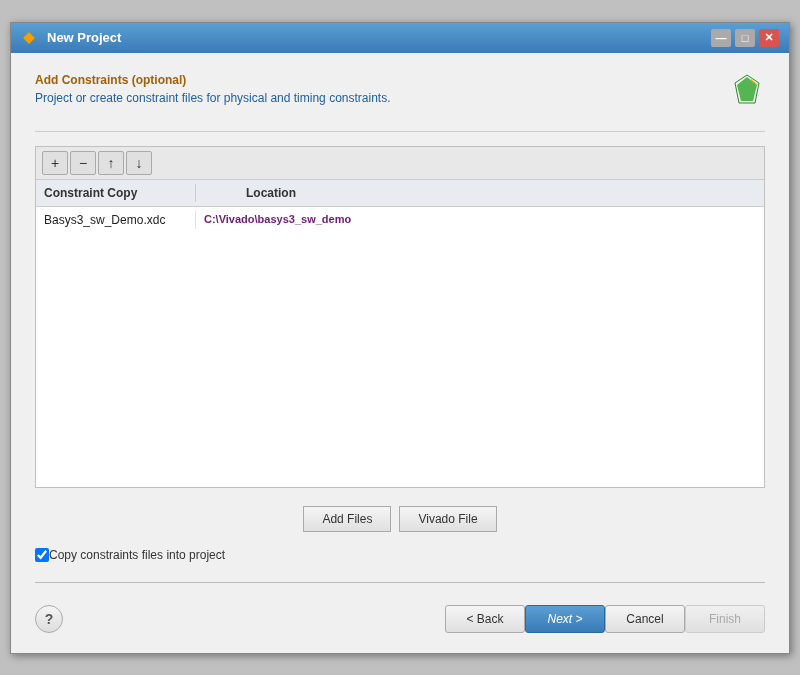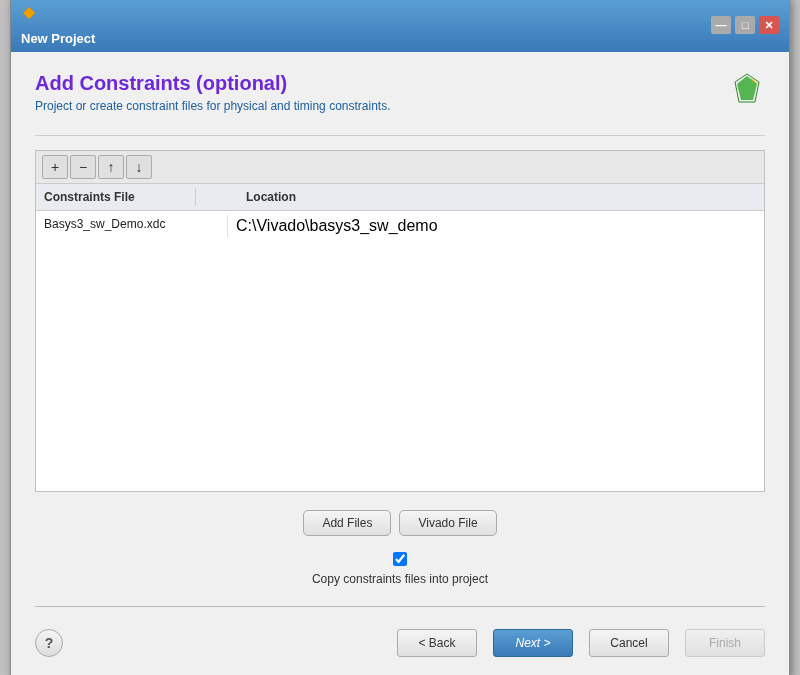--- a/index.html
+++ b/index.html
@@ -31,22 +31,22 @@
       display: flex;
       align-items: center;
       justify-content: space-between;
       color: white;
       font-size: 13px;
       font-weight: bold;
     }
 
     .title-bar-left {
       display: flex;
+      align-items: center;
       gap: 10px;
-      flex-direction: column;
     }
 
     .title-icon {
       width: 16px;
       height: 16px;
     }
 
     .title-bar-right {
       display: flex;
       gap: 4px;
@@ -83,23 +83,23 @@
     }
 
     .page-header {
       display: flex;
       justify-content: space-between;
       align-items: flex-start;
       margin-bottom: 8px;
     }
 
     .page-title {
-      font-size: 20px;
-      font-weight: bold;
-      color: #6d28d9;
+      font-size: 12px;
+      font-weight: bold;
+      color: #a16207;
       margin-bottom: 4px;
     }
 
     .page-subtitle {
       font-size: 12px;
       color: #2060a0;
     }
 
     .divider {
       border: none;
@@ -166,61 +166,61 @@
       display: flex;
       padding: 4px 0;
       background: white;
     }
 
     .table-row:nth-child(even) {
       background: #f4f7fa;
     }
 
     .cell-constraint {
-      width: 192px;
+      width: 160px;
       padding: 2px 8px;
       font-size: 12px;
       color: #222;
       border-right: 1px solid #e0e0e0;
     }
 
     .cell-location {
       flex: 1;
       padding: 2px 8px;
-      font-size: 16px;
-      color: #000000;
+      font-size: 11px;
+      color: #701a75;
+      font-weight: bold;
     }
 
     .table-body {
       min-height: 280px;
     }
 
     .button-row {
       display: flex;
       gap: 8px;
       justify-content: center;
       margin-top: 8px;
     }
 
     .btn {
       padding: 5px 18px;
       font-size: 12px;
       border: 1px solid #aaa;
-      border-radius: 5px;
+      border-radius: 0;
       cursor: pointer;
       background: linear-gradient(to bottom, #f5f5f5, #e0e0e0);
       color: #333;
     }
 
     .checkbox-row {
       display: flex;
       align-items: center;
-      gap: 6px;
+      gap: 0;
       margin-top: 6px;
-      flex-direction: column;
     }
 
     .checkbox-row input[type="checkbox"] {
       width: 14px;
       height: 14px;
       cursor: pointer;
     }
 
     .checkbox-label {
       font-size: 12px;
@@ -250,21 +250,21 @@
       align-items: center;
       justify-content: center;
       font-weight: bold;
       font-size: 14px;
       color: #555;
       cursor: pointer;
     }
 
     .nav-buttons {
       display: flex;
-      gap: 16px;
+      gap: 0;
     }
 
     .btn-nav {
       padding: 6px 20px;
       font-size: 12px;
       border: 1px solid #aaa;
       border-radius: 3px;
       cursor: pointer;
       background: linear-gradient(to bottom, #f5f5f5, #e0e0e0);
       color: #333;
@@ -339,21 +339,21 @@
         </div>
         <div class="toolbar-btn" title="Move Up">
           <span>↑</span>
         </div>
         <div class="toolbar-btn" title="Move Down">
           <span>↓</span>
         </div>
       </div>
 
       <div class="table-header">
-        <div class="col-constraint">Constraints File</div>
+        <div class="col-constraint">Constraint Copy</div>
         <div class="col-location">Location</div>
       </div>
 
       <div class="table-body">
         <div class="table-row">
           <div class="cell-constraint">Basys3_sw_Demo.xdc</div>
           <div class="cell-location">C:\Vivado\basys3_sw_demo</div>
         </div>
       </div>
     </div>

